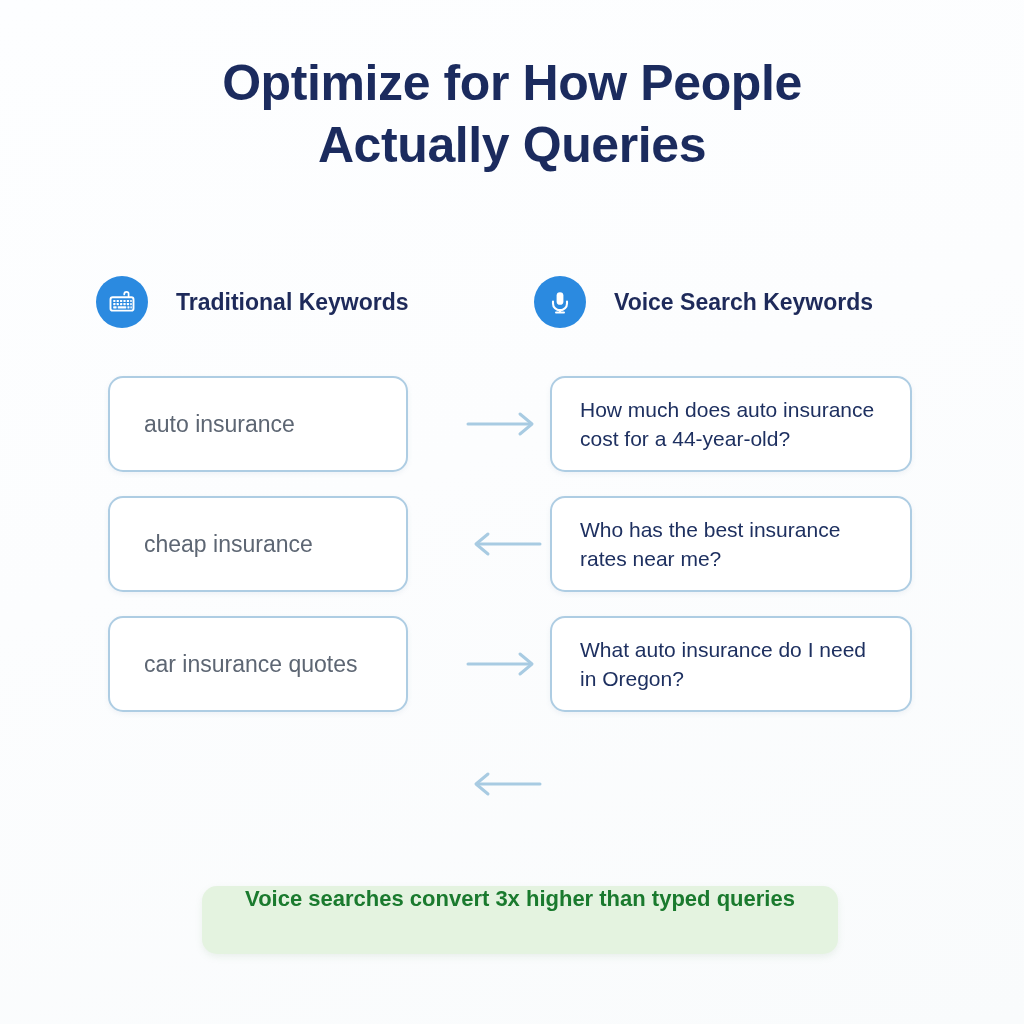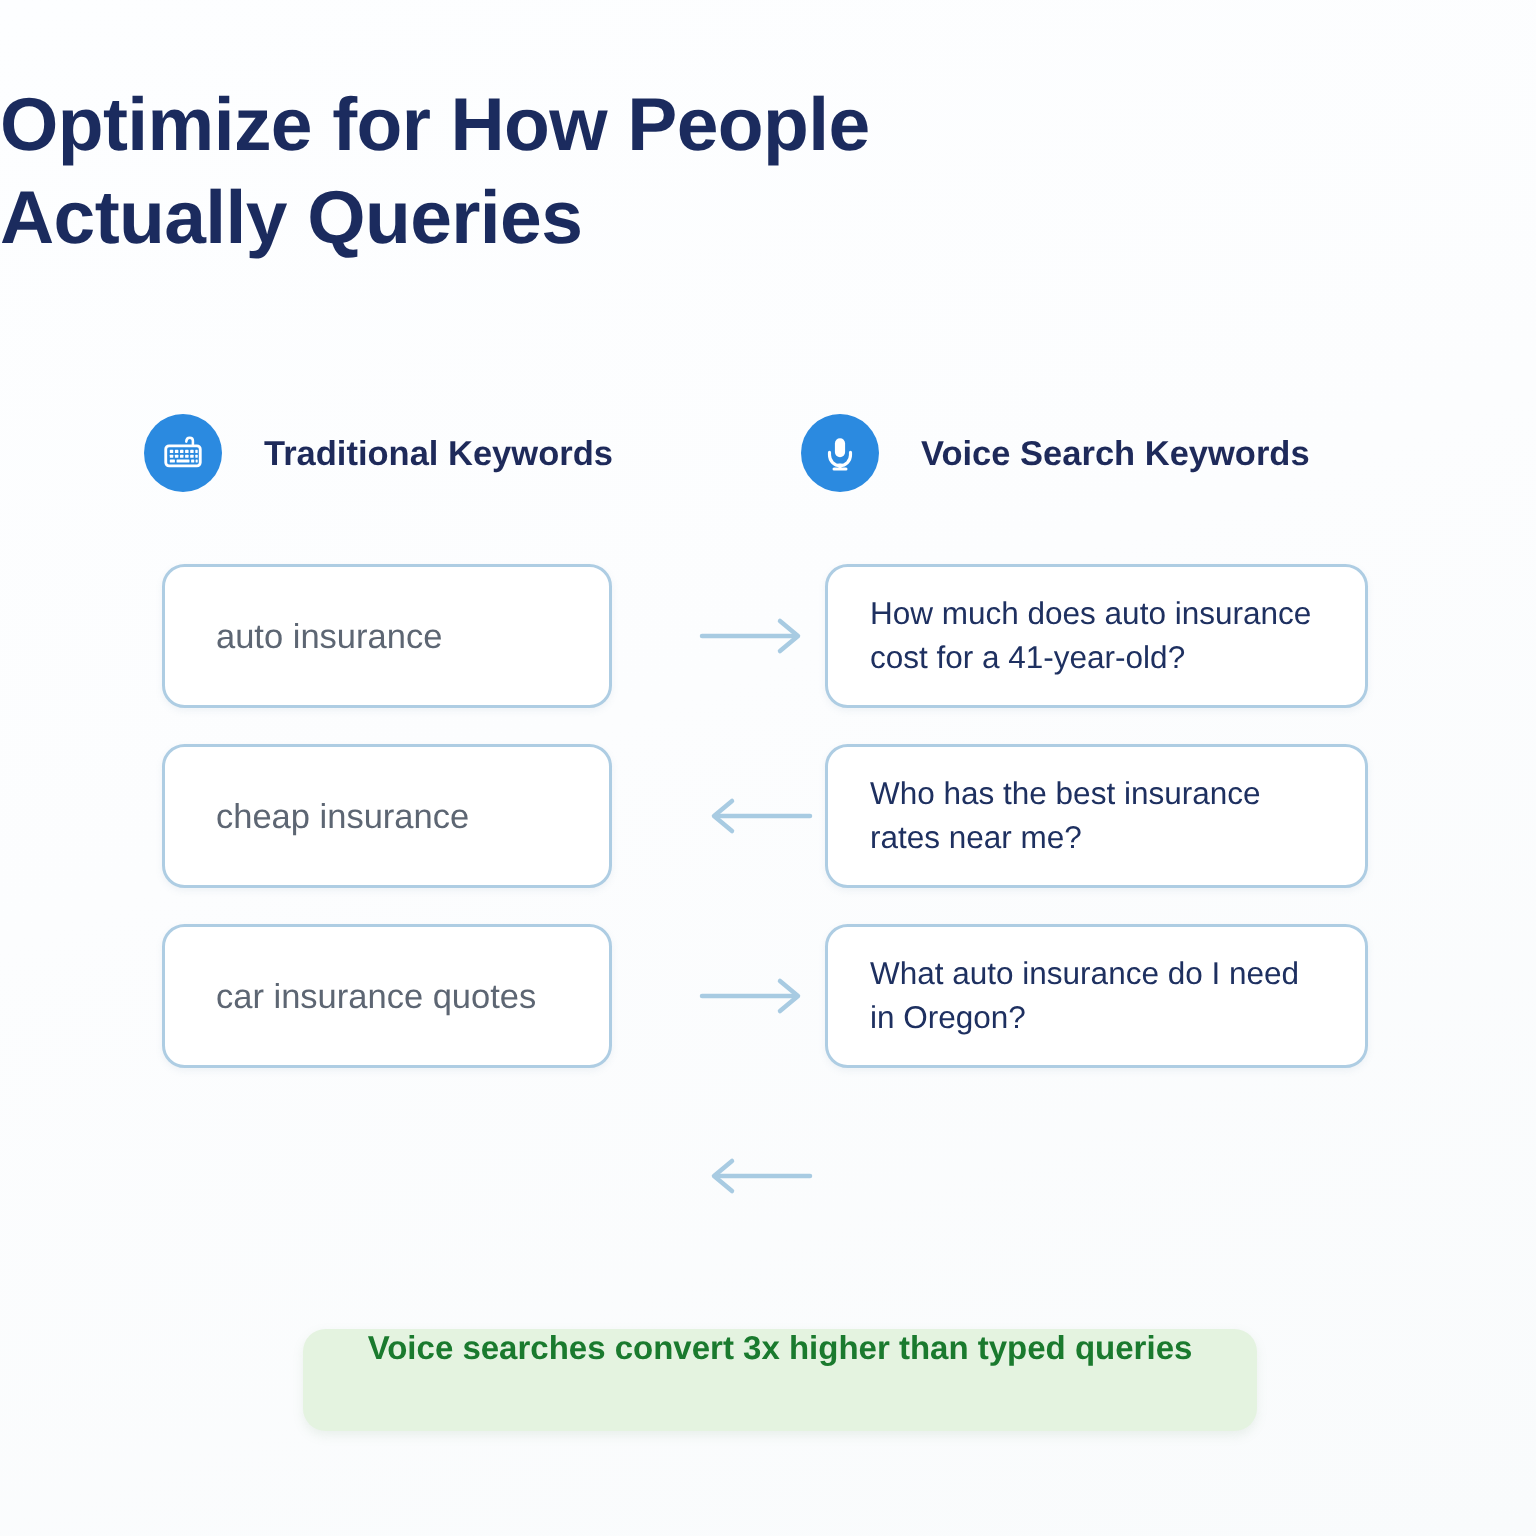--- a/index.html
+++ b/index.html
@@ -21,20 +21,21 @@
     height: 1024px;
     box-sizing: border-box;
   }
 
   
   .title-block {
     position: absolute;
     top: 52px;
     left: 0;
     width: 1024px;
+    text-align: center;
   }
   .title-line {
     font-size: 50px;
     font-weight: bold;
     color: #1b2b5e;
     letter-spacing: -0.4px;
     line-height: 62px;
     white-space: nowrap;
   }
 
@@ -199,21 +200,21 @@
       <div class="card keyword">
         <span class="kw-text">auto insurance</span>
       </div>
       <div class="arrow">
         <svg width="76" height="30" viewBox="0 0 76 30" aria-hidden="true">
           <line x1="2" y1="15" x2="64" y2="15" stroke="#a8cbe2" stroke-width="3" stroke-linecap="round"></line>
           <polyline points="54,5 66,15 54,25" fill="none" stroke="#a8cbe2" stroke-width="3" stroke-linecap="round" stroke-linejoin="round"></polyline>
         </svg>
       </div>
       <div class="card query">
-        <span class="q-text">How much does auto insurance cost for a 41-year-old?</span>
+        <span class="q-text">How much does auto insurance cost for a 44-year-old?</span>
       </div>
     </div>
 
     <div class="row">
       <div class="card keyword">
         <span class="kw-text">cheap insurance</span>
       </div>
       <div class="arrow">
         <svg width="76" height="30" viewBox="0 0 76 30" aria-hidden="true">
           <line x1="12" y1="15" x2="74" y2="15" stroke="#a8cbe2" stroke-width="3" stroke-linecap="round"></line>

